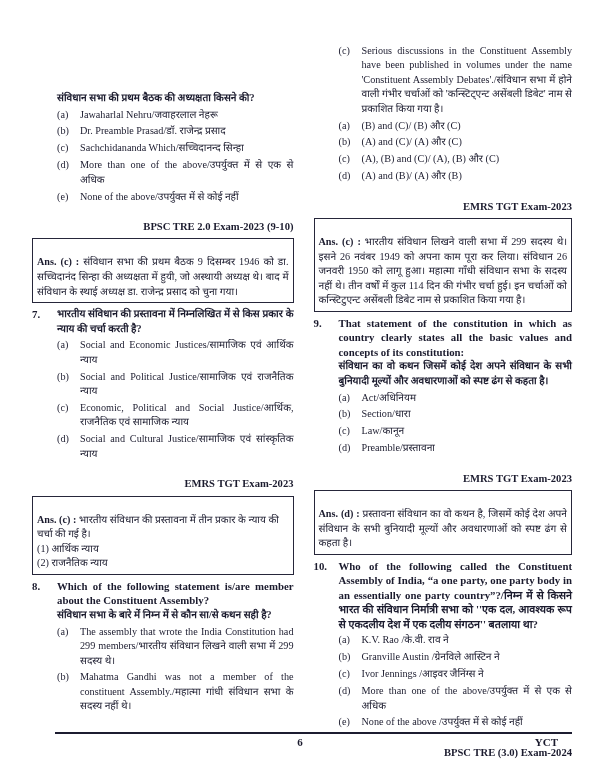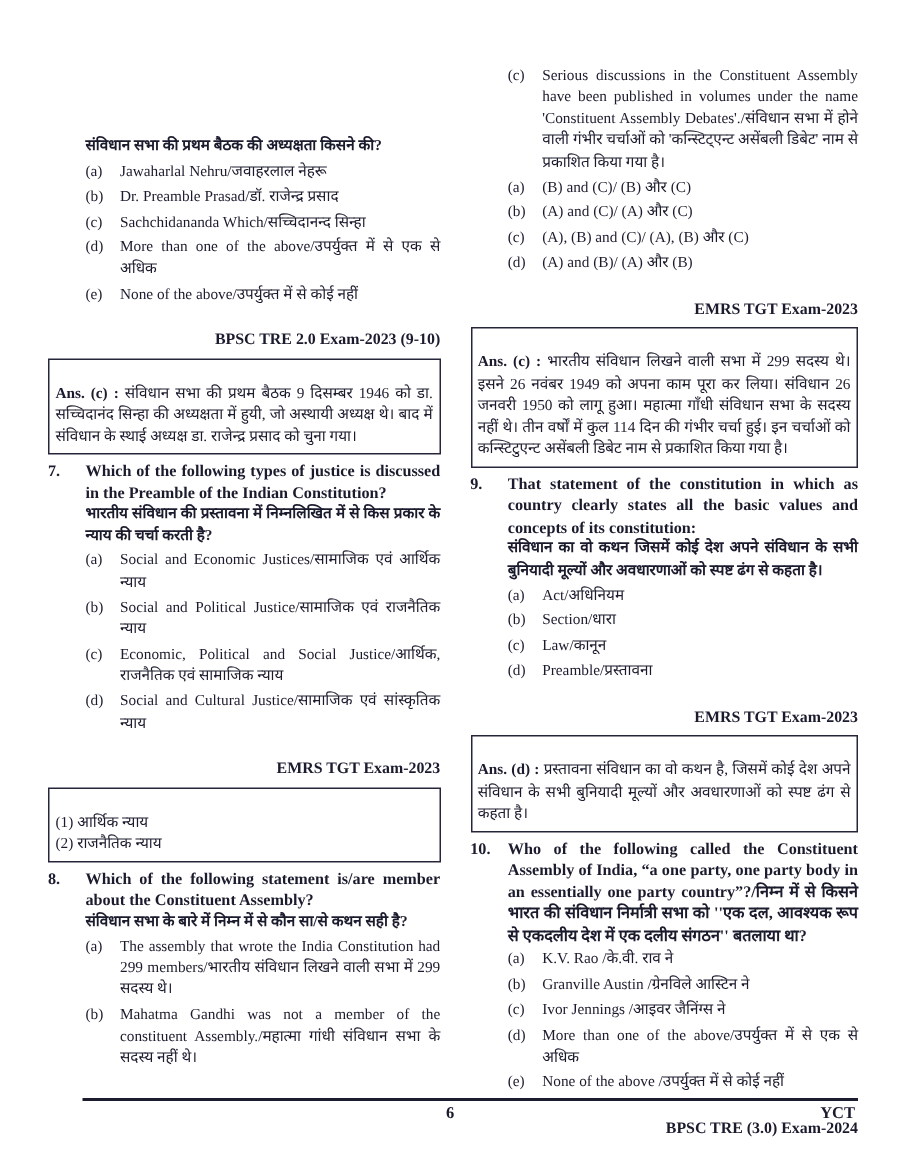--- a/index.html
+++ b/index.html
@@ -48,21 +48,21 @@
 
   .footer-rule {
     position: absolute; top: 732px; left: 55px; right: 28px;
     border-top: 2px solid #1c1c30;
   }
   .footer-num {
     position: absolute; top: 735px; left: 0; width: 600px;
     text-align: center; font-weight: bold; font-size: 11px;
   }
   .footer-brand {
-    position: absolute; top: 735px; right: 30px;
+    position: absolute; top: 735px; right: 42px;
     font-weight: bold; font-size: 11px;
   }
 </style>
 </head>
 <body>
 
 <div class="page">
   <div class="columns">
 
     <div class="col left">
@@ -93,21 +93,20 @@
         <div class="ans-box">
           <span class="ans-label">Ans. (c) :</span>
           <span>संविधान सभा की प्रथम बैठक 9 दिसम्बर 1946 को डा. सच्चिदानंद सिन्हा की अध्यक्षता में हुयी, जो अस्थायी अध्यक्ष थे। बाद में संविधान के स्थाई अध्यक्ष डा. राजेन्द्र प्रसाद को चुना गया।</span>
         </div>
       </div>
 
       <div>
         <div class="q-row">
           <div class="q-num">7.</div>
           <div class="q-body">
-            <div class="q-en">Which of the following types of justice is discussed in the Preamble of the Indian Constitution?</div>
             <div class="q-hi">भारतीय संविधान की प्रस्तावना में निम्नलिखित में से किस प्रकार के न्याय की चर्चा करती है?</div>
           </div>
         </div>
         <div class="opt">
           <span class="opt-label">(a)</span>
           <span class="opt-text">Social and Economic Justices/सामाजिक एवं आर्थिक न्याय</span>
         </div>
         <div class="opt">
           <span class="opt-label">(b)</span>
           <span class="opt-text">Social and Political Justice/सामाजिक एवं राजनैतिक न्याय</span>
@@ -115,20 +114,24 @@
         <div class="opt">
           <span class="opt-label">(c)</span>
           <span class="opt-text">Economic, Political and Social Justice/आर्थिक, राजनैतिक एवं सामाजिक न्याय</span>
         </div>
         <div class="opt">
           <span class="opt-label">(d)</span>
           <span class="opt-text">Social and Cultural Justice/सामाजिक एवं सांस्कृतिक न्याय</span>
         </div>
         <div class="exam-tag">EMRS TGT Exam-2023</div>
         <div class="ans-box">
+          <div class="ans-line">
+            <span class="ans-label">Ans. (c) :</span>
+            <span>भारतीय संविधान की प्रस्तावना में तीन प्रकार के न्याय की चर्चा की गई है।</span>
+          </div>
           <div class="ans-line">(1) आर्थिक न्याय</div>
           <div class="ans-line">(2) राजनैतिक न्याय</div>
         </div>
       </div>
 
       <div>
         <div class="q-row">
           <div class="q-num">8.</div>
           <div class="q-body">
             <div class="q-en">Which of the following statement is/are member about the Constituent Assembly?</div>

